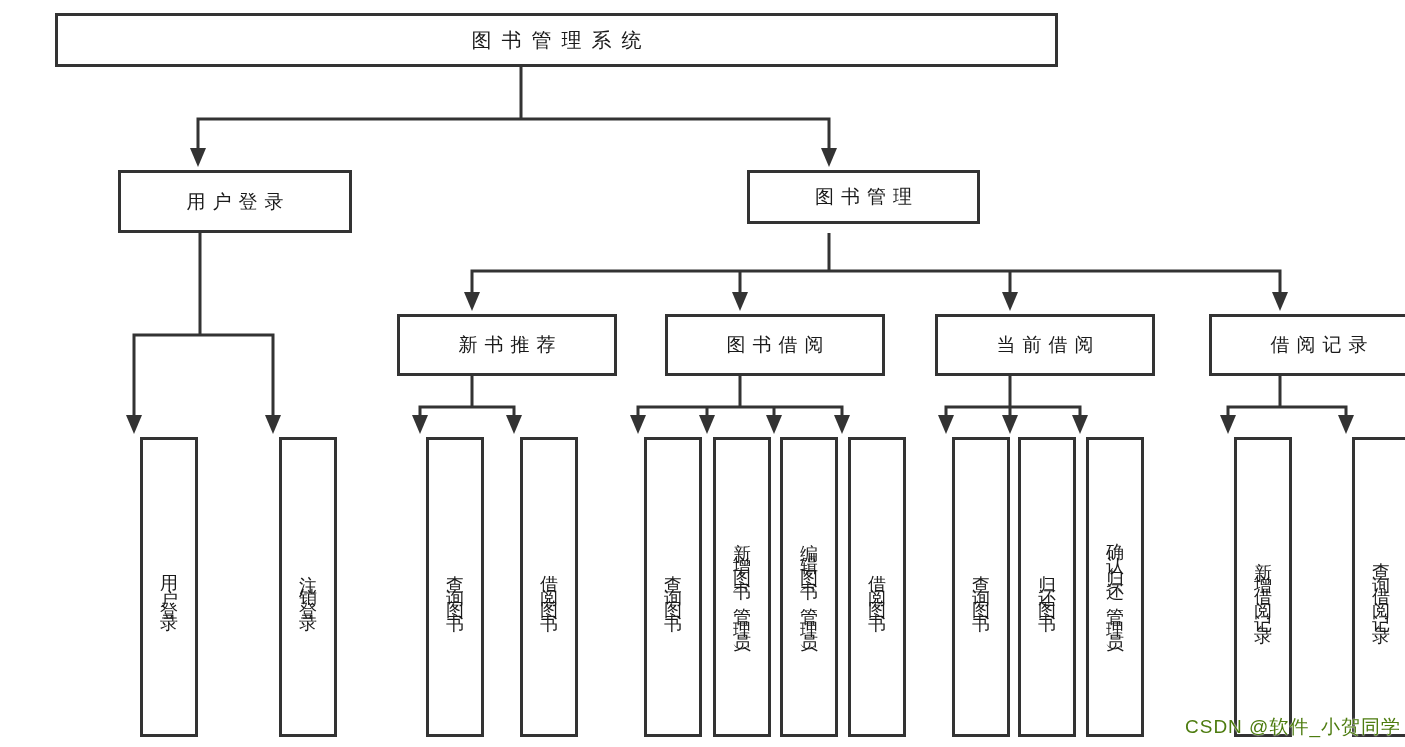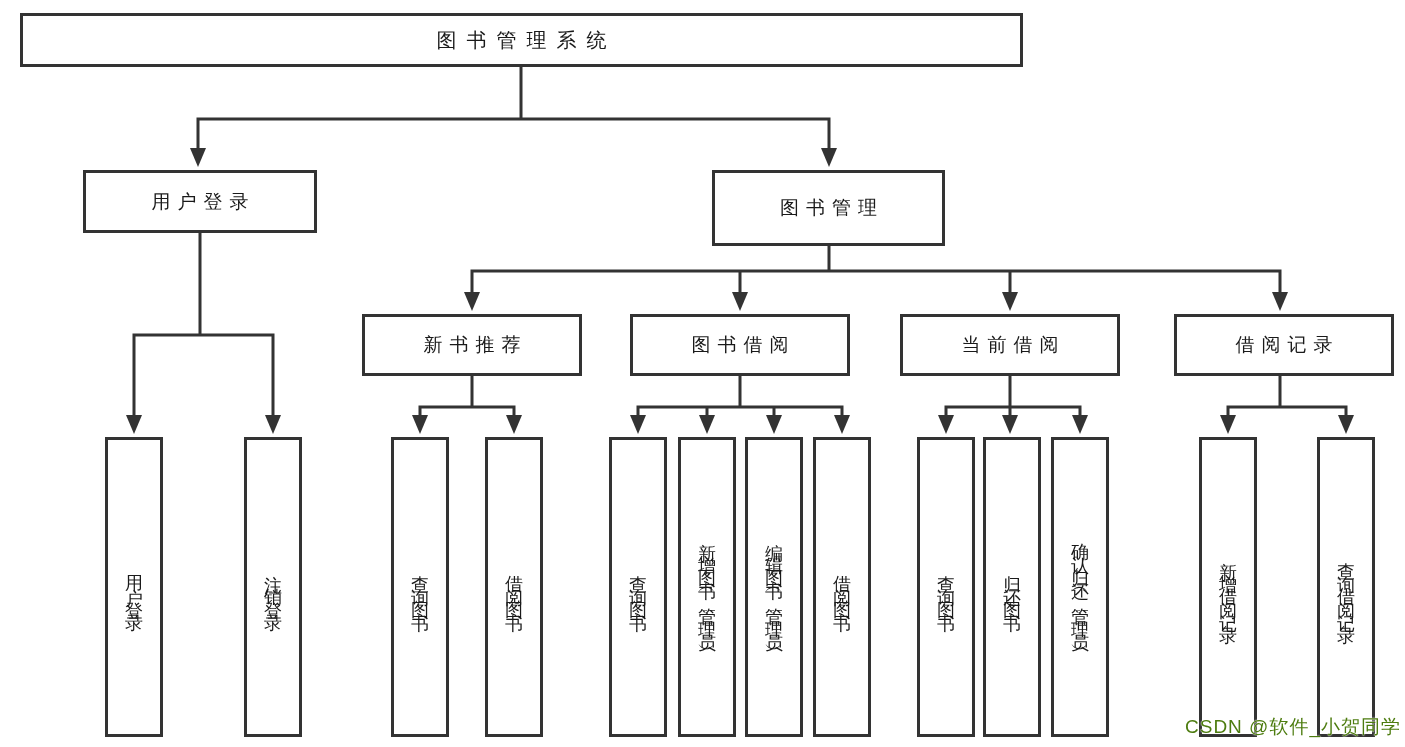--- a/index.html
+++ b/index.html
@@ -32,20 +32,21 @@
   }
   .node {
     position: absolute;
     box-sizing: border-box;
     border: 3px solid #333333;
     background: #ffffff;
     display: flex;
     align-items: center;
     justify-content: center;
     color: #1a1a1a;
+    margin-left: 35px;
   }
   .h-label {
     font-size: 19px;
     letter-spacing: 7px;
     text-indent: 7px;
     white-space: nowrap;
     color: #1a1a1a;
   }
   .node.root .h-label {
     font-size: 20px;
@@ -141,21 +142,21 @@
     </g>
   </svg>
 
   <div class="node root" style="left:20px; top:13px; width:1003px; height:54px;">
     <span class="h-label">图书管理系统</span>
   </div>
 
   <div class="node" style="left:83px; top:170px; width:234px; height:63px;">
     <span class="h-label">用户登录</span>
   </div>
-  <div class="node" style="left:712px; top:170px; width:233px; height:76px;">
+  <div class="node" style="left:712px; top:170px; width:233px; height:54px;">
     <span class="h-label">图书管理</span>
   </div>
 
   <div class="node" style="left:630px; top:314px; width:220px; height:62px;">
     <span class="h-label">图书借阅</span>
   </div>
   <div class="node" style="left:362px; top:314px; width:220px; height:62px;">
     <span class="h-label">新书推荐</span>
   </div>
   <div class="node" style="left:900px; top:314px; width:220px; height:62px;text-align:center;">

